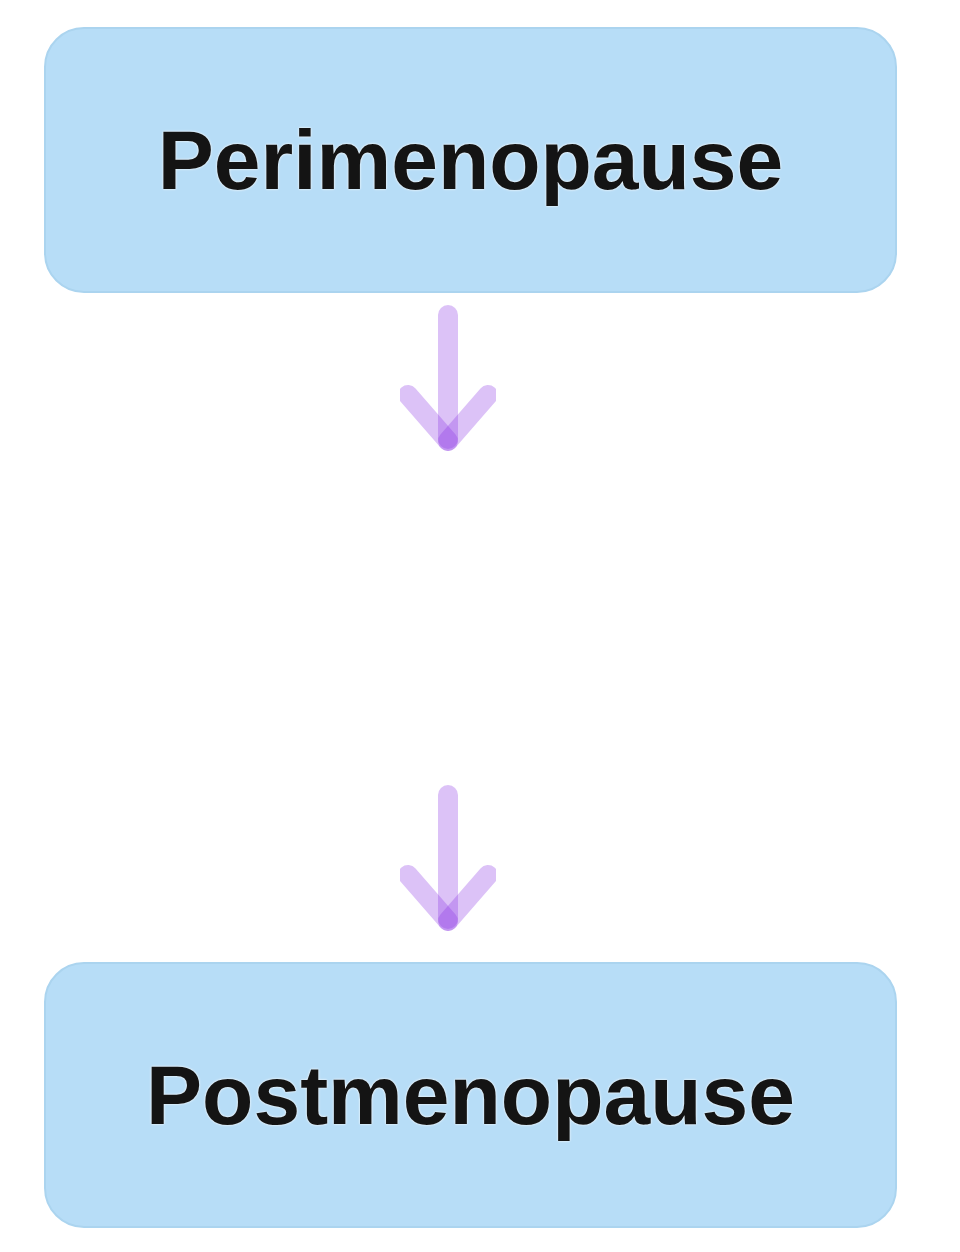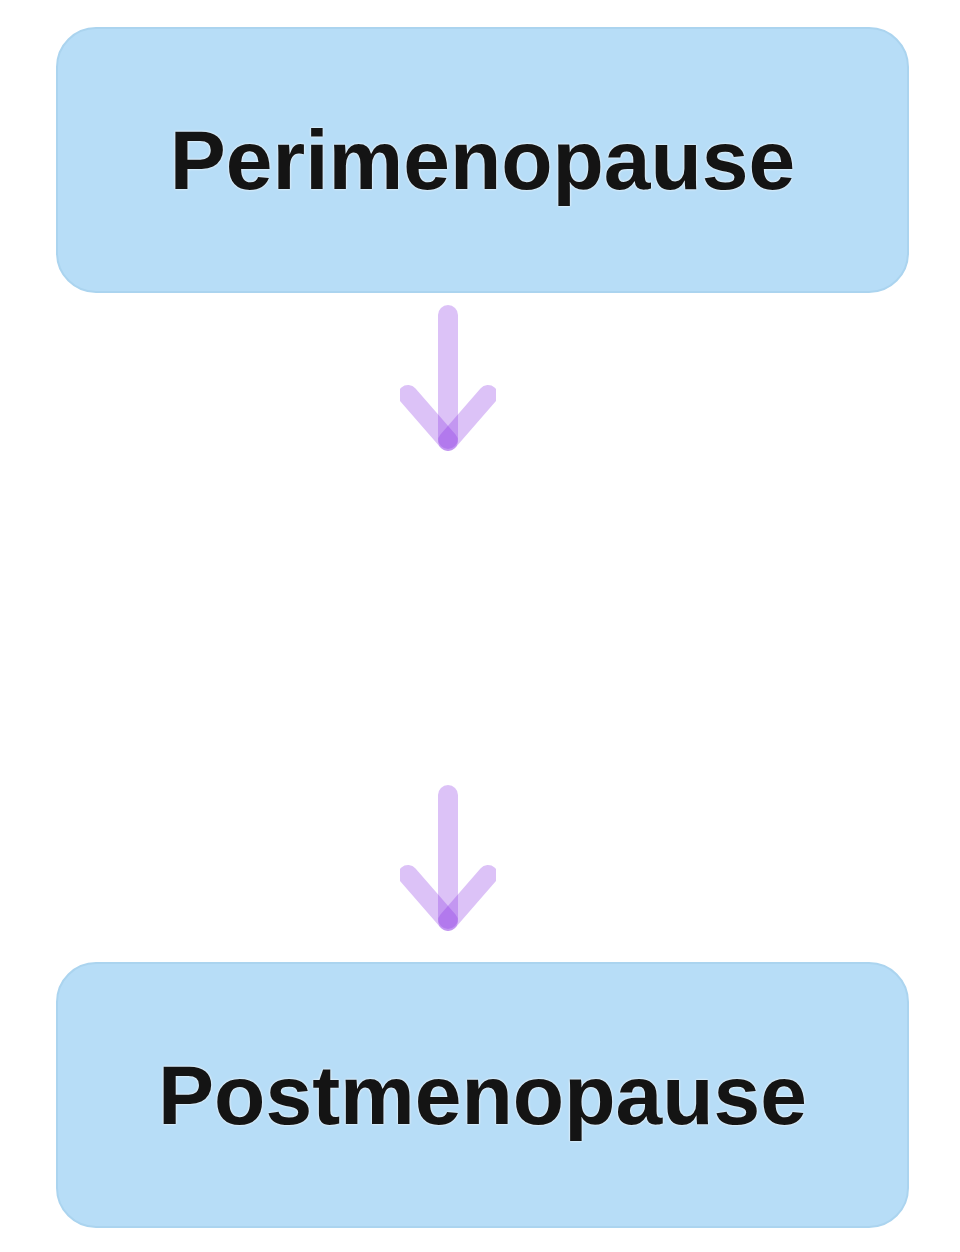--- a/index.html
+++ b/index.html
@@ -10,21 +10,21 @@
   .stage {
     position: relative;
     width: 960px;
     height: 1252px;
     background: #ffffff;
     overflow: hidden;
     font-family: "Liberation Sans", sans-serif;
   }
   .stage-box {
     position: absolute;
-    left: 56px;
+    left: 44px;
     width: 853px;
     height: 266px;
     background: #b7ddf7;
     border: 2px solid #abd4ef;
     border-radius: 40px;
     box-sizing: border-box;
     display: flex;
     align-items: center;
     justify-content: center;
   }

